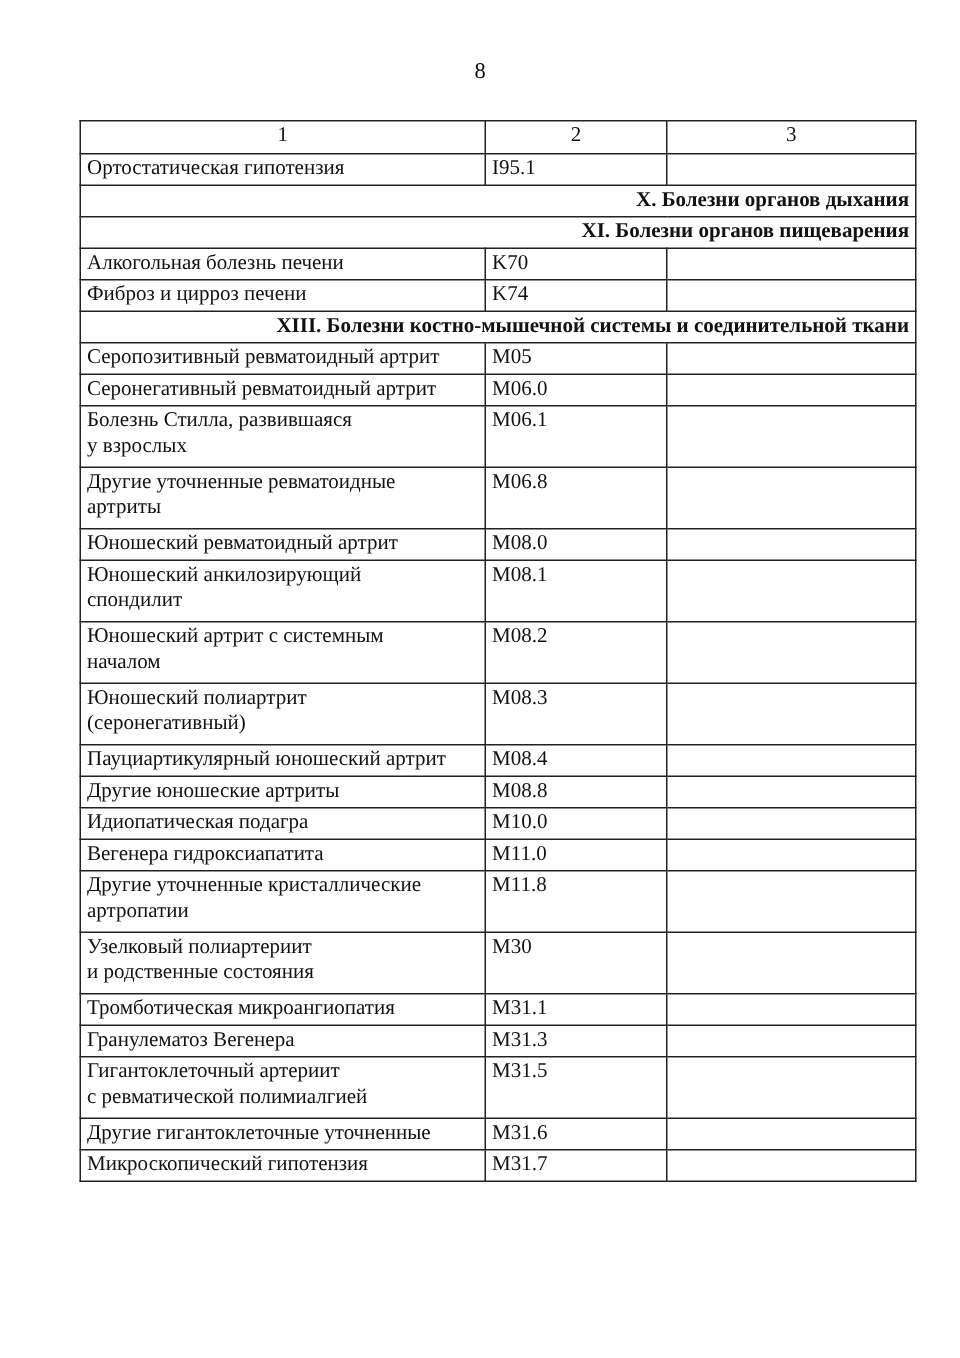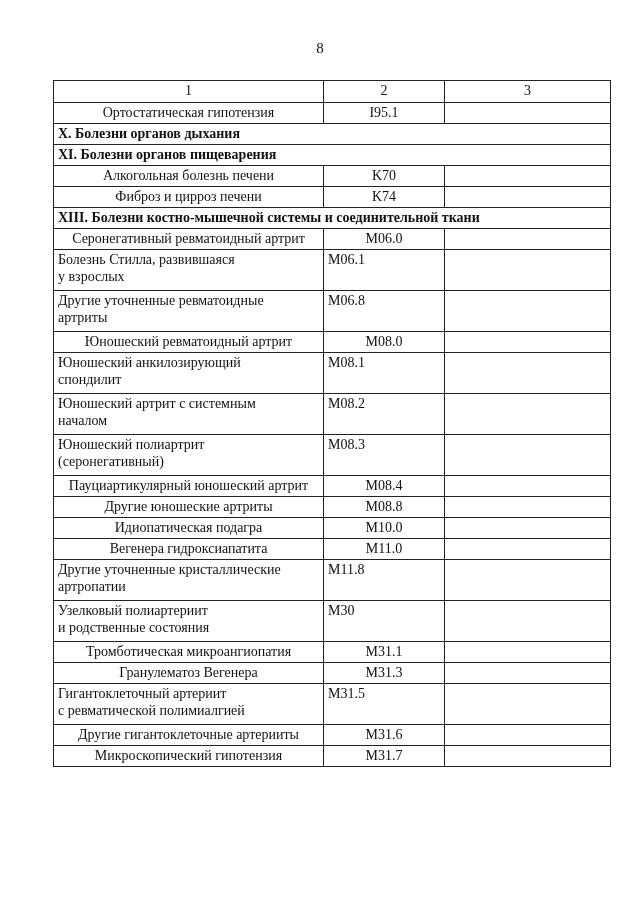--- a/index.html
+++ b/index.html
@@ -18,22 +18,22 @@
     font-size: 14px; line-height: 17px;
   }
   table.doc td {
     border: 1.3px solid #222222; padding: 1px 4px 2px 4px; vertical-align: top;
     overflow: hidden;
   }
   col.c1 { width: 270px; }
   col.c2 { width: 121px; }
   col.c3 { width: 166px; }
   tr.hdr td { text-align: center; height: 18px; }
-  tr.section td { text-align: left; font-weight: bold; height: 17px; }
-  tr.r1 td { height: 17px; text-align: center; }
+  tr.section td { text-align: right; font-weight: bold; height: 17px; }
+  tr.r1 td { height: 17px; }
   tr.r2 td { height: 37px; }
   .code { padding-left: 5px; }
 </style>
 </head>
 <body>
 
 <div class="page-number">8</div>
 
 <table class="doc">
   <colgroup>
@@ -63,20 +63,25 @@
         <td class="code">K70</td>
         <td></td>
       </tr>
       <tr class="r1">
         <td>Фиброз и цирроз печени</td>
         <td class="code">K74</td>
         <td></td>
       </tr>
       <tr class="section">
         <td colspan="3">XIII. Болезни костно-мышечной системы и соединительной ткани</td>
+      </tr>
+      <tr class="r1">
+        <td>Серопозитивный ревматоидный артрит</td>
+        <td class="code">M05</td>
+        <td></td>
       </tr>
       <tr class="r1">
         <td>Серонегативный ревматоидный артрит</td>
         <td class="code">M06.0</td>
         <td></td>
       </tr>
       <tr class="r2">
         <td>
           <div>Болезнь Стилла, развившаяся</div>
           <div>у взрослых</div>
@@ -169,21 +174,21 @@
       </tr>
       <tr class="r2">
         <td>
           <div>Гигантоклеточный артериит</div>
           <div>с ревматической полимиалгией</div>
         </td>
         <td class="code">M31.5</td>
         <td></td>
       </tr>
       <tr class="r1">
-        <td>Другие гигантоклеточные артерииты</td>
+        <td>Другие гигантоклеточные уточненные</td>
         <td class="code">M31.6</td>
         <td></td>
       </tr>
       <tr class="r1">
         <td>Микроскопический гипотензия</td>
         <td class="code">M31.7</td>
         <td></td>
       </tr>
     </tbody>
 </table>

